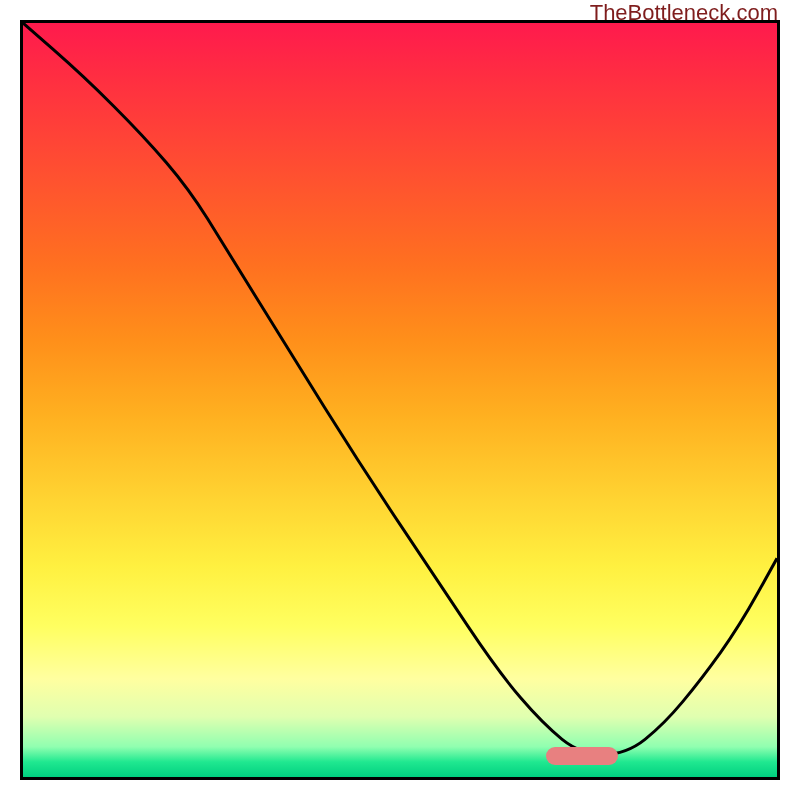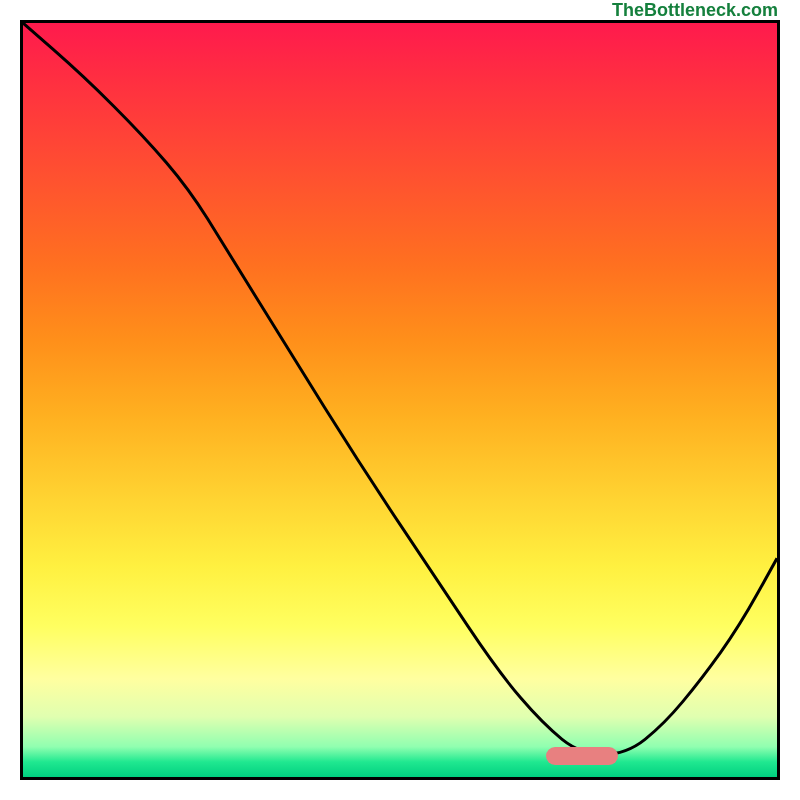--- a/index.html
+++ b/index.html
@@ -59,24 +59,23 @@
   .marker {
     position: absolute;
     background: #e88080;
     border-radius: 9px;
   }
   .attribution {
     position: absolute;
     top: 0px;
     right: 22px;
     font-family: Arial, Helvetica, sans-serif;
-    font-size: 18px;
-    color: #15803d;
+    font-size: 22px;
+    color: #7f1d1d;
     letter-spacing: 0px;
-    font-weight: bold;
   }
 </style>
 </head>
 <body>
 
 <div class="chart-container">
 
   <div class="attribution">TheBottleneck.com</div>
 
   <div class="plot-area">

